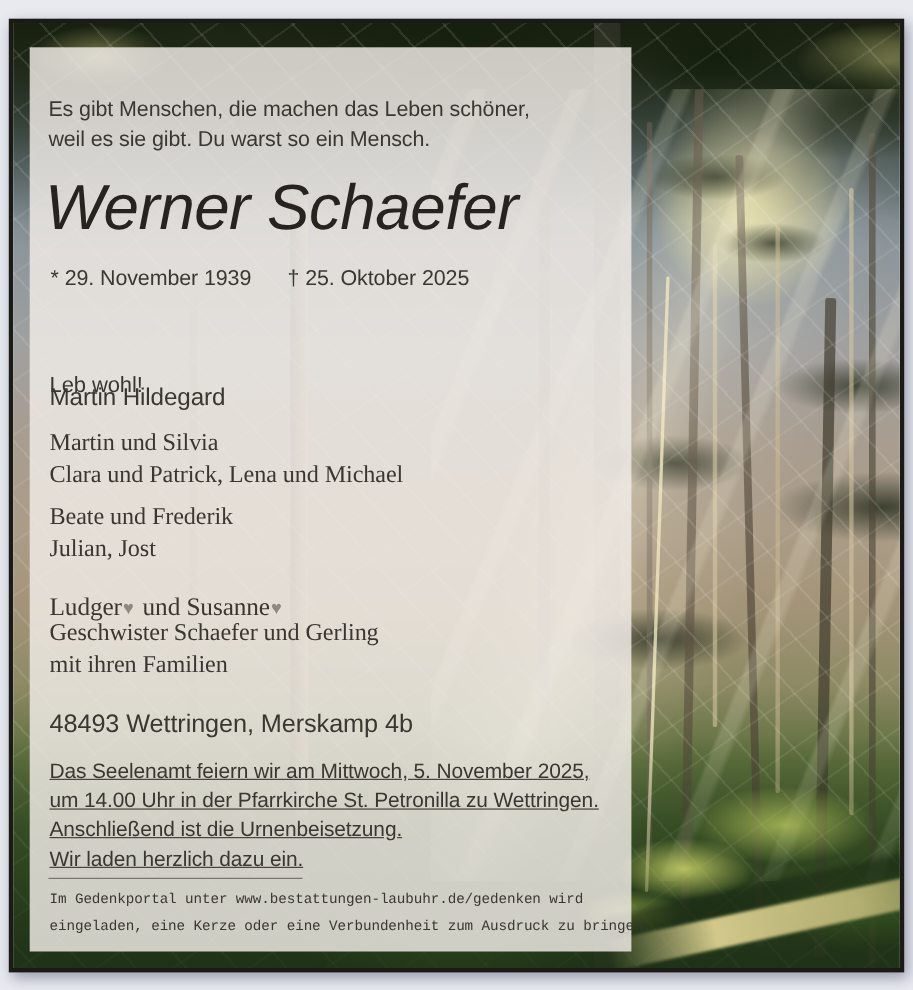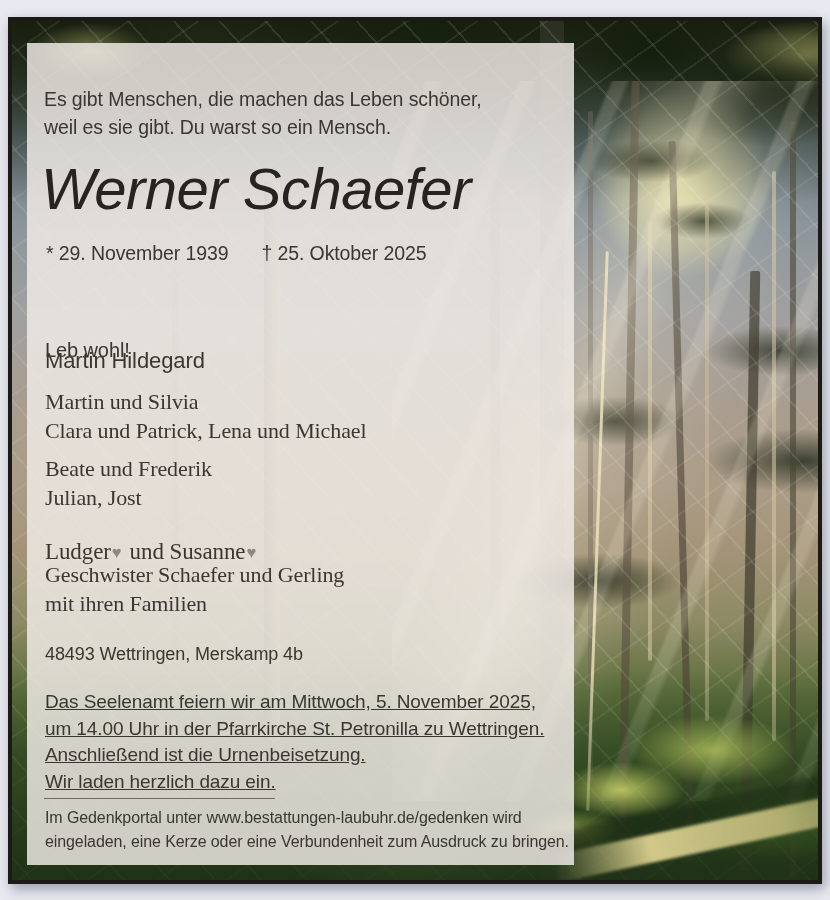--- a/index.html
+++ b/index.html
@@ -74,24 +74,24 @@
   .dates .death{margin-left:33px;}
   .farewell{left:33px;top:292px;font-size:20px;margin-top:26px;}
   .widow{left:33px;top:327px;font-size:22px;}
   .m-group{font-size:22px;line-height:28.5px;font-family:Liberation Serif, serif;}
   .g1{left:33px;top:367px;}
   .g2{left:33px;top:434px;}
   .g3{left:33px;top:501px;font-size:23px;margin-top:16px;}
   .g4{left:33px;top:539px;line-height:29px;}
   .heart{color:var(--heart-color);font-size:0.72em;position:relative;top:-1px;margin-left:1px;}
   .g3 .n2{margin-left:0.35em;}
-  .address{left:33px;top:623px;font-size:18px;}
+  .address{left:33px;top:623px;font-size:23px;}
   .ceremony{left:33px;top:668px;font-size:19px;line-height:26.5px;text-decoration:underline;}
   .divider{left:32px;top:777px;width:231px;border-top:1.5px solid var(--divider-color);}
-  .memorial{left:33px;top:785px;font-size:16px;line-height:23.5px;}
+  .memorial{left:33px;top:785px;font-size:13px;line-height:23.5px;font-family:Liberation Mono, monospace;}
 </style>
 </head>
 <body>
 
 <div class="stage">
   <div class="card">
 
     <div class="photo">
       <div class="p-base"></div>
       <div class="p-glow"></div>

